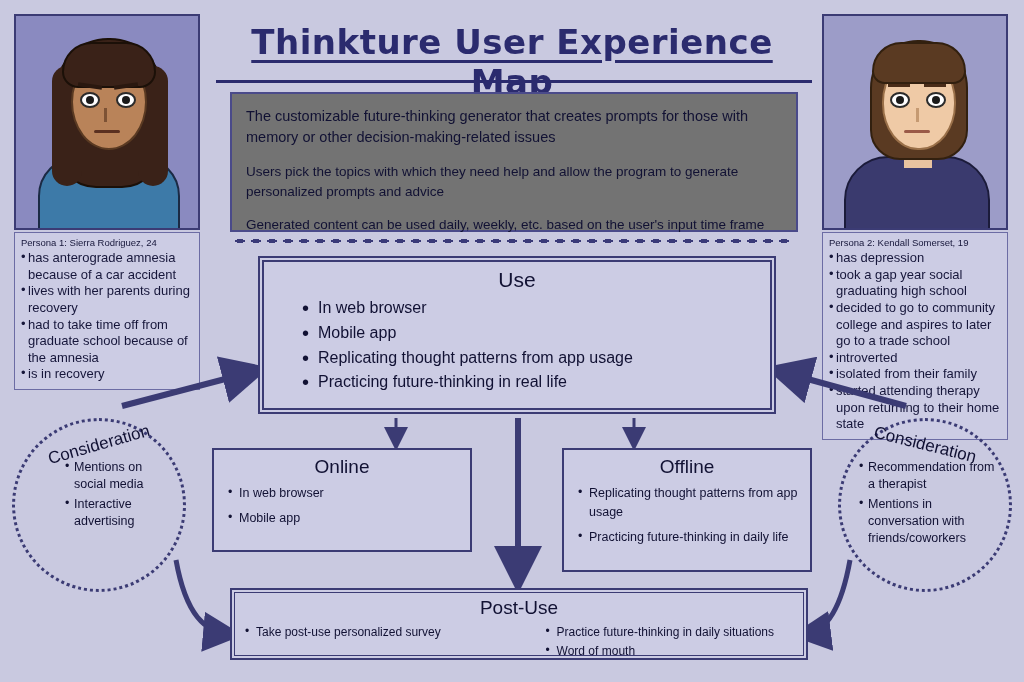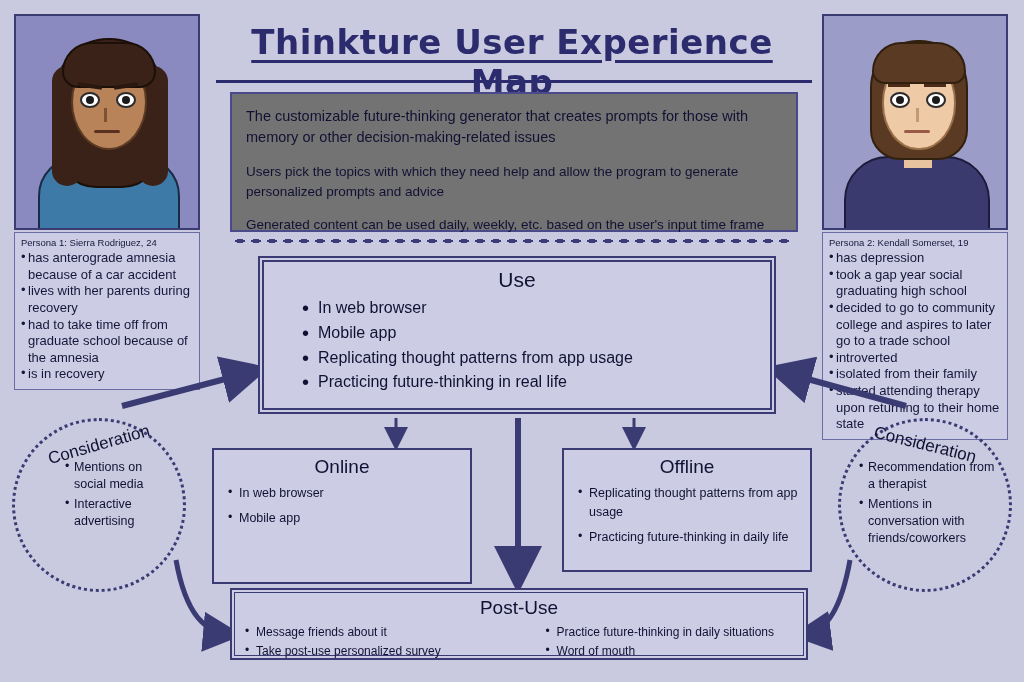--- a/index.html
+++ b/index.html
@@ -249,21 +249,21 @@
 
   
   .sub-box {
     position: absolute;
     top: 448px;
     border: 2px solid #3b3b74;
     background: #ccccE4;
     box-sizing: border-box;
     padding: 6px 10px;
   }
-  .sub-box.online { left: 212px; width: 260px; height: 136px; }
+  .sub-box.online { left: 212px; width: 260px; height: 104px; }
   .sub-box.offline { left: 562px; width: 250px; height: 124px; }
   .sub-title {
     text-align: center;
     font-size: 19px;
     color: #111133;
     margin-bottom: 6px;
   }
   .sub-list {
     margin: 0;
     padding: 0 0 0 4px;
@@ -506,21 +506,20 @@
       <li>Replicating thought patterns from app usage</li>
       <li>Practicing future-thinking in daily life</li>
     </ul>
   </div>
 
   <div class="postuse-box">
     <div class="postuse-inner">
       <div class="postuse-title">Post-Use</div>
       <div class="postuse-cols">
         <ul class="col1">
-          <li>Message friends about it</li>
           <li>Take post-use personalized survey</li>
         </ul>
         <ul class="col2">
           <li>Practice future-thinking in daily situations</li>
           <li>Word of mouth</li>
         </ul>
       </div>
     </div>
   </div>
 

